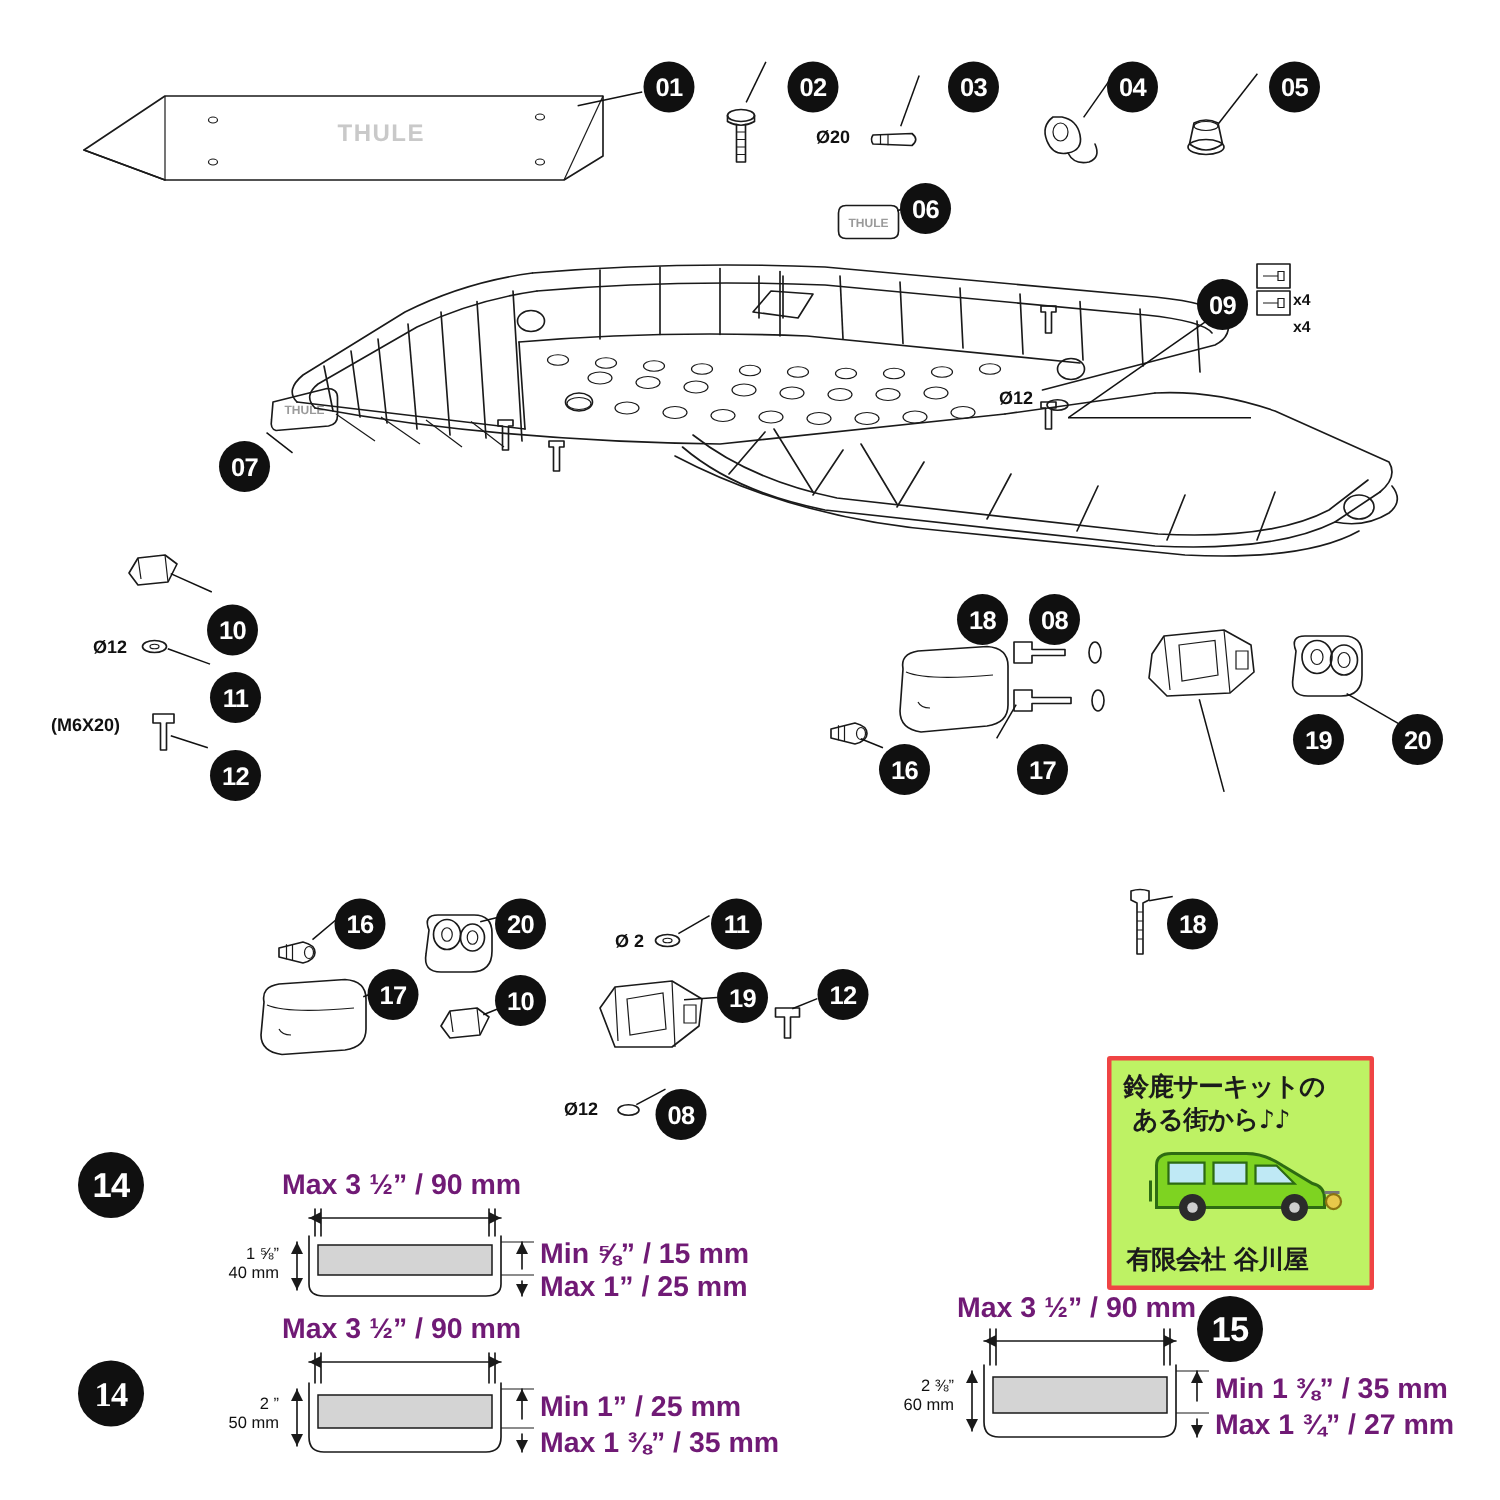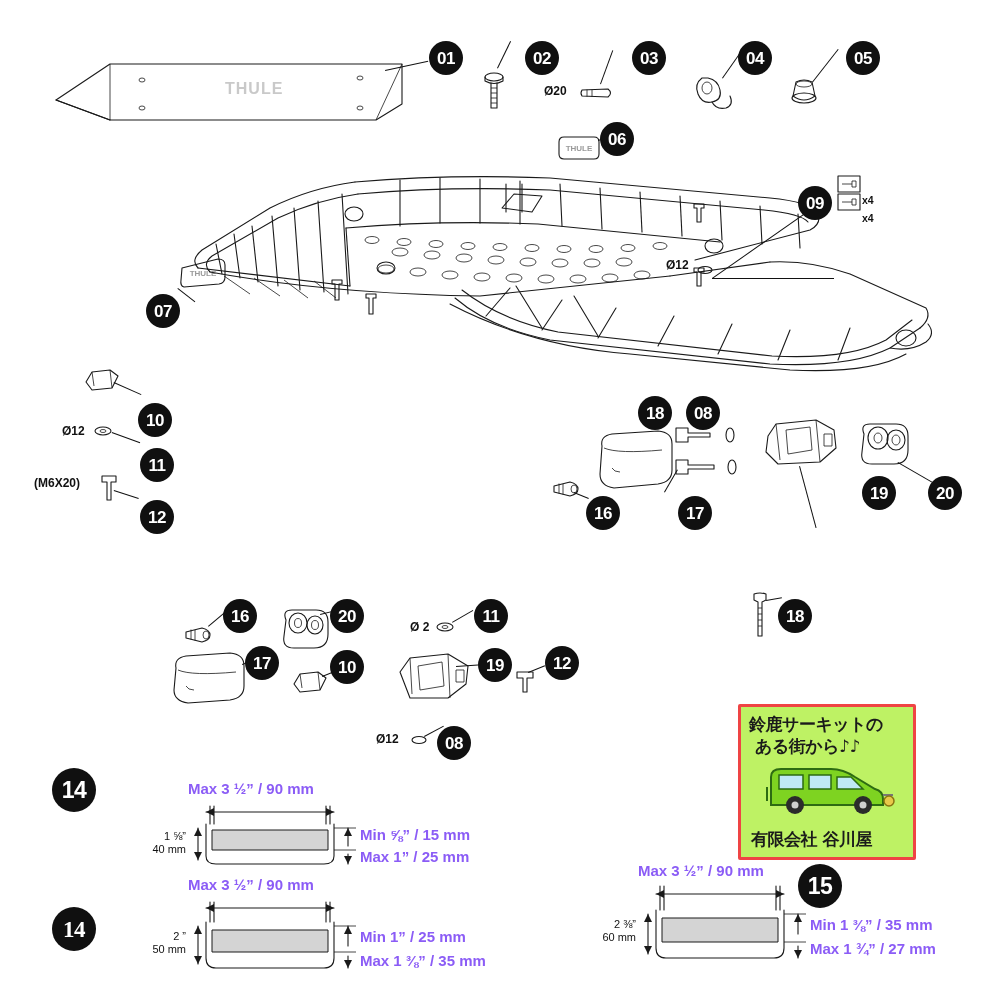--- a/index.html
+++ b/index.html
@@ -49,23 +49,23 @@
     color: #111;
     white-space: nowrap;
     font-family: "Liberation Sans", sans-serif;
     font-weight: bold;
   }
   .lbl-sm { font-size: 10.5px; margin-top: 16px; }
 
   
   .dimtxt {
     position: absolute;
-    font-size: 15px;
+    font-size: 19px;
     font-weight: bold;
-    color: #8b5cf6;
+    color: #701a75;
     white-space: nowrap;
   }
   .dimtxt-s {
     position: absolute;
     font-size: 11px;
     color: #111;
     white-space: nowrap;
     text-align: right;
     line-height: 1.15;
   }

